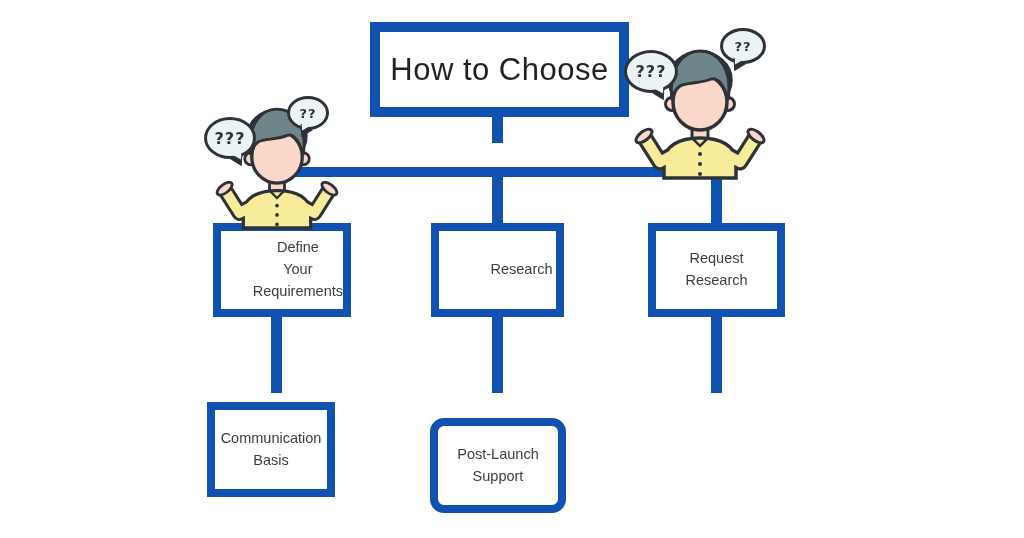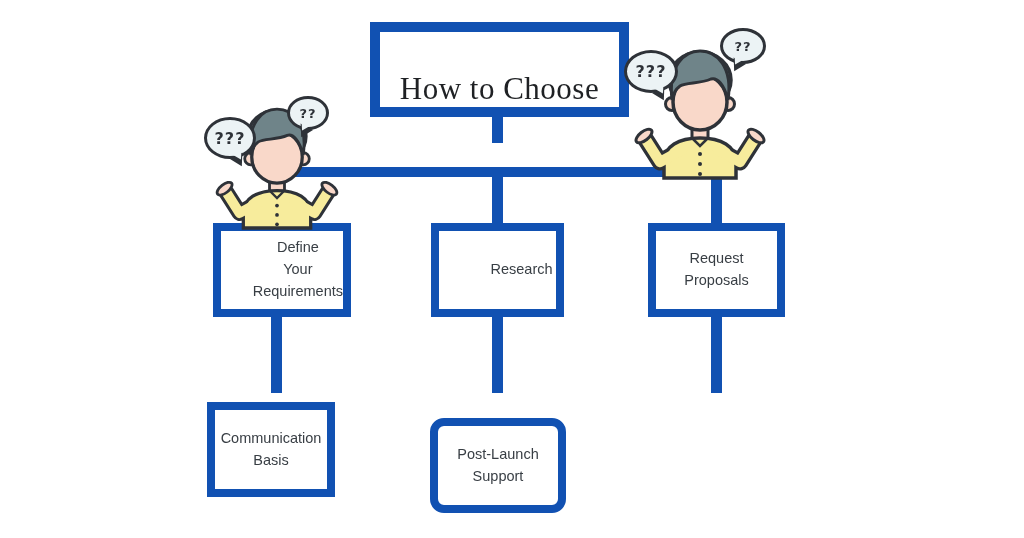--- a/index.html
+++ b/index.html
@@ -13,22 +13,22 @@
   .node{
     position:absolute;background:#ffffff;border:8px solid #1151B2;
     display:flex;align-items:center;justify-content:center;text-align:center;
     z-index:3;box-sizing:border-box;
   }
   .node .label{
     white-space:pre-line;color:#383E44;font-size:14.5px;line-height:1.5;
   }
   .title-box{
     position:absolute;background:#ffffff;border:10px solid #1151B2;
-    display:flex;align-items:flex-end;justify-content:center;
-    z-index:3;box-sizing:border-box;font-family:Liberation Serif, serif;
+    display:flex;align-items:center;justify-content:center;
+    z-index:3;box-sizing:border-box;
   }
   .title-box .label{color:#1f2124;font-size:31px;letter-spacing:.5px;}
   
   .person-svg{position:absolute;z-index:4;overflow:visible;}
   
   .bubble{
     position:absolute;background:#ECF3F5;border:3px solid #2E3238;
     border-radius:50%;display:flex;align-items:center;justify-content:center;
     font-weight:bold;color:#2E3238;z-index:5;box-sizing:border-box;
     font-family:"DejaVu Sans", sans-serif;letter-spacing:1px;
@@ -110,21 +110,21 @@
   <div class="node" style="left:213px;top:223px;width:138px;height:94px;justify-content:flex-end;">
     <span class="label">Define
 Your
 Requirements</span>
   </div>
   <div class="node" style="left:431px;top:223px;width:133px;height:94px;padding-left:48px;">
     <span class="label">Research</span>
   </div>
   <div class="node" style="left:648px;top:223px;width:137px;height:94px;">
     <span class="label">Request
-Proposals</span>
+Research</span>
   </div>
 
   <div class="node" style="left:207px;top:402px;width:128px;height:95px;">
     <span class="label">Communication
 Basis</span>
   </div>
   <div class="node" style="left:430px;top:418px;width:136px;height:95px;border-radius:14px;">
     <span class="label">Post-Launch
 Support</span>
   </div>

